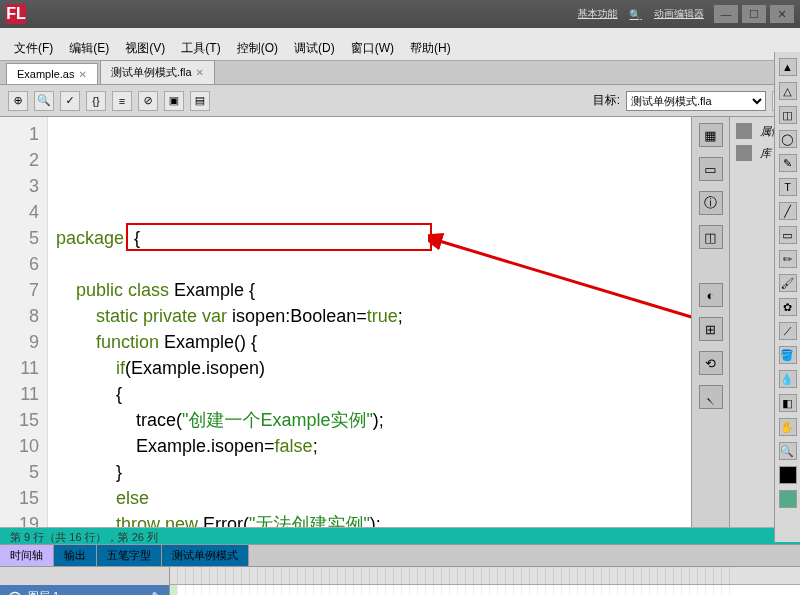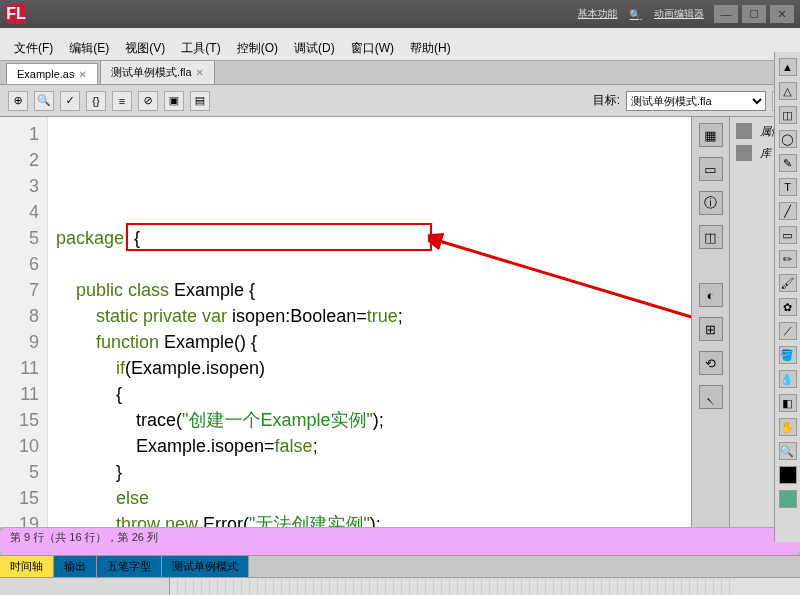--- a/index.html
+++ b/index.html
@@ -28,24 +28,24 @@
 .str{color:#228b22;}
 .highlight-box{position:absolute;border:2px solid #d00;left:78px;top:106px;width:306px;height:28px;pointer-events:none;}
 .arrow-svg{position:absolute;pointer-events:none;left:380px;top:115px;}
 .side-panel{width:38px;background:#d0d0d0;border-right:1px solid #999;padding:6px 4px;display:flex;flex-direction:column;gap:10px;align-items:center;}
 .side-icon{width:24px;height:24px;background:#c0c0c0;border:1px solid #888;cursor:pointer;display:flex;align-items:center;justify-content:center;font-size:13px;}
 .right-panel{width:70px;background:#d8d8d8;padding:6px;font-size:11px;}
 .rp-row{display:flex;align-items:flex-end;gap:8px;margin-bottom:6px;cursor:pointer;font-style:italic;}
 .rp-icon{width:16px;height:16px;background:#888;}
 .tool-strip{position:absolute;right:0;top:52px;width:26px;background:#d8d8d8;border-left:1px solid #999;height:490px;display:flex;flex-direction:column;align-items:center;padding-top:6px;gap:6px;}
 .ts-icon{width:18px;height:18px;background:#c8c8c8;border:1px solid #999;cursor:pointer;font-size:11px;display:flex;align-items:center;justify-content:center;}
-.statusbar{height:28px;background:#f0abfc;border-top:1px solid #aaa;font-size:11px;padding:2px 10px;color:#333;border-radius:6px;}
+.statusbar{height:17px;background:#14b8a6;border-top:1px solid #aaa;font-size:11px;padding:2px 10px;color:#333;}
 .bottom-tabs{height:22px;background:#c8c8c8;display:flex;font-size:11px;border-top:1px solid #999;}
 .btab{padding:3px 10px;border-right:1px solid #999;background:#0369a1;cursor:pointer;}
-.btab.active{background:#fde047;}
+.btab.active{background:#c4b5fd;}
 .timeline{height:55px;background:#d8d8d8;border-top:1px solid #999;display:flex;}
 .tl-left{width:170px;border-right:1px solid #999;}
 .tl-layer{height:22px;background:#4a7ab8;color:#fff;font-size:11px;display:flex;align-items:center;padding:0 8px;gap:6px;margin-top:18px;}
 .tl-right{flex:1;position:relative;}
 .tl-ruler{height:18px;background:#e0e0e0;border-bottom:1px solid #aaa;font-size:9px;color:#666;display:flex;}
 .tl-tick{width:8px;border-right:1px solid #ccc;height:100%;}
 .tl-track{height:22px;background:#fff;display:flex;}
 .tl-frame{width:8px;border-right:1px solid #eee;height:100%;}
 .tl-frame.key{background:#cceecc;}
 </style>

